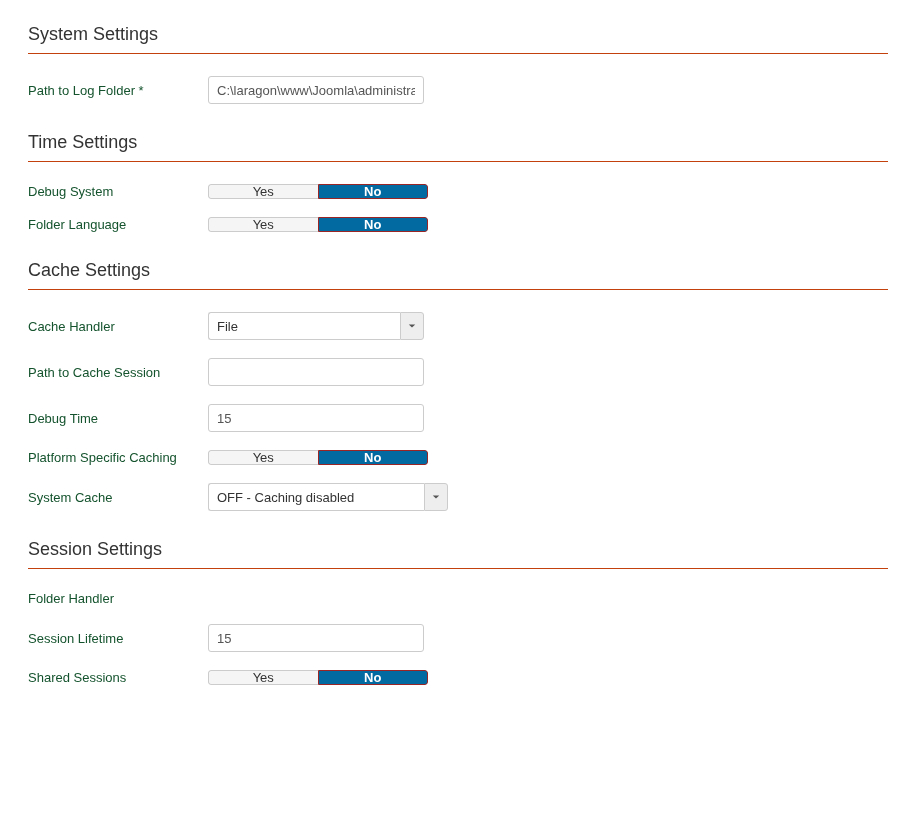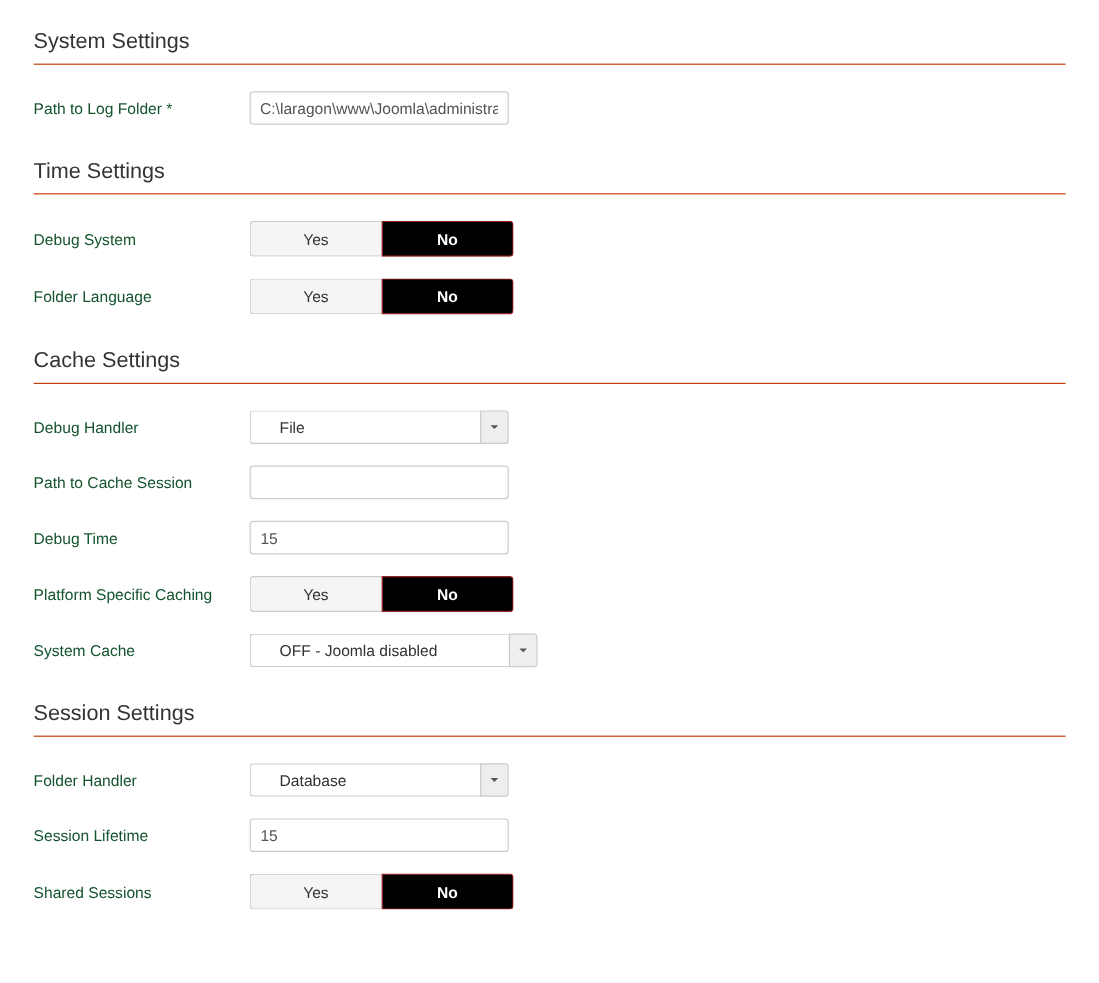--- a/index.html
+++ b/index.html
@@ -42,46 +42,46 @@
       color: #555;
     }
     .toggle-group {
       display: flex;
       width: 220px;
       border-radius: 3px;
       overflow: hidden;
     }
     .toggle-btn {
       flex: 1;
-      height: 30px;
+      height: 15px;
       border: 1px solid #ccc;
       background: #f5f5f5;
       color: #333;
       font-size: 13px;
       cursor: pointer;
       display: flex;
       align-items: center;
       justify-content: center;
     }
     .toggle-btn:first-child { border-radius: 3px 0 0 3px; border-right: none; }
     .toggle-btn:last-child { border-radius: 0 3px 3px 0; }
     .toggle-btn.active {
-      background: #000000;
+      background: #0369a1;
       border-color: #9a2525;
       color: #fff;
       font-weight: bold;
     }
     .select-wrap {
       display: flex;
       width: 216px;
     }
     .select-display {
       flex: 1;
       height: 28px;
-      padding: 4px 24px;
+      padding: 4px 8px;
       font-size: 13px;
       border: 1px solid #ccc;
       border-right: none;
       border-radius: 3px 0 0 3px;
       background: #fff;
       display: flex;
       align-items: center;
       color: #333;
     }
     .select-arrow {
@@ -122,21 +122,21 @@
   <label class="control-label">Folder Language</label>
   <div class="toggle-group">
     <button class="toggle-btn">Yes</button>
     <button class="toggle-btn active">No</button>
   </div>
 </div>
 
 <h2 class="section-heading spaced">Cache Settings</h2>
 
 <div class="control-row">
-  <label class="control-label">Debug Handler</label>
+  <label class="control-label">Cache Handler</label>
   <div class="select-wrap">
     <div class="select-display">File</div>
     <div class="select-arrow">
       <svg viewBox="0 0 10 10">
           <path d="M1 3 L5 7 L9 3 Z"></path>
         </svg>
     </div>
   </div>
 </div>
 
@@ -154,41 +154,33 @@
   <label class="control-label">Platform Specific Caching</label>
   <div class="toggle-group">
     <button class="toggle-btn">Yes</button>
     <button class="toggle-btn active">No</button>
   </div>
 </div>
 
 <div class="control-row">
   <label class="control-label">System Cache</label>
   <div class="select-wrap wide">
-    <div class="select-display">OFF - Joomla disabled</div>
+    <div class="select-display">OFF - Caching disabled</div>
     <div class="select-arrow">
       <svg viewBox="0 0 10 10">
           <path d="M1 3 L5 7 L9 3 Z"></path>
         </svg>
     </div>
   </div>
 </div>
 
 <h2 class="section-heading spaced">Session Settings</h2>
 
 <div class="control-row">
   <label class="control-label">Folder Handler</label>
-  <div class="select-wrap">
-    <div class="select-display">Database</div>
-    <div class="select-arrow">
-      <svg viewBox="0 0 10 10">
-          <path d="M1 3 L5 7 L9 3 Z"></path>
-        </svg>
-    </div>
-  </div>
 </div>
 
 <div class="control-row">
   <label class="control-label">Session Lifetime</label>
   <input type="text" class="text-input" value="15" style="">
 </div>
 
 <div class="control-row">
   <label class="control-label">Shared Sessions</label>
   <div class="toggle-group">

